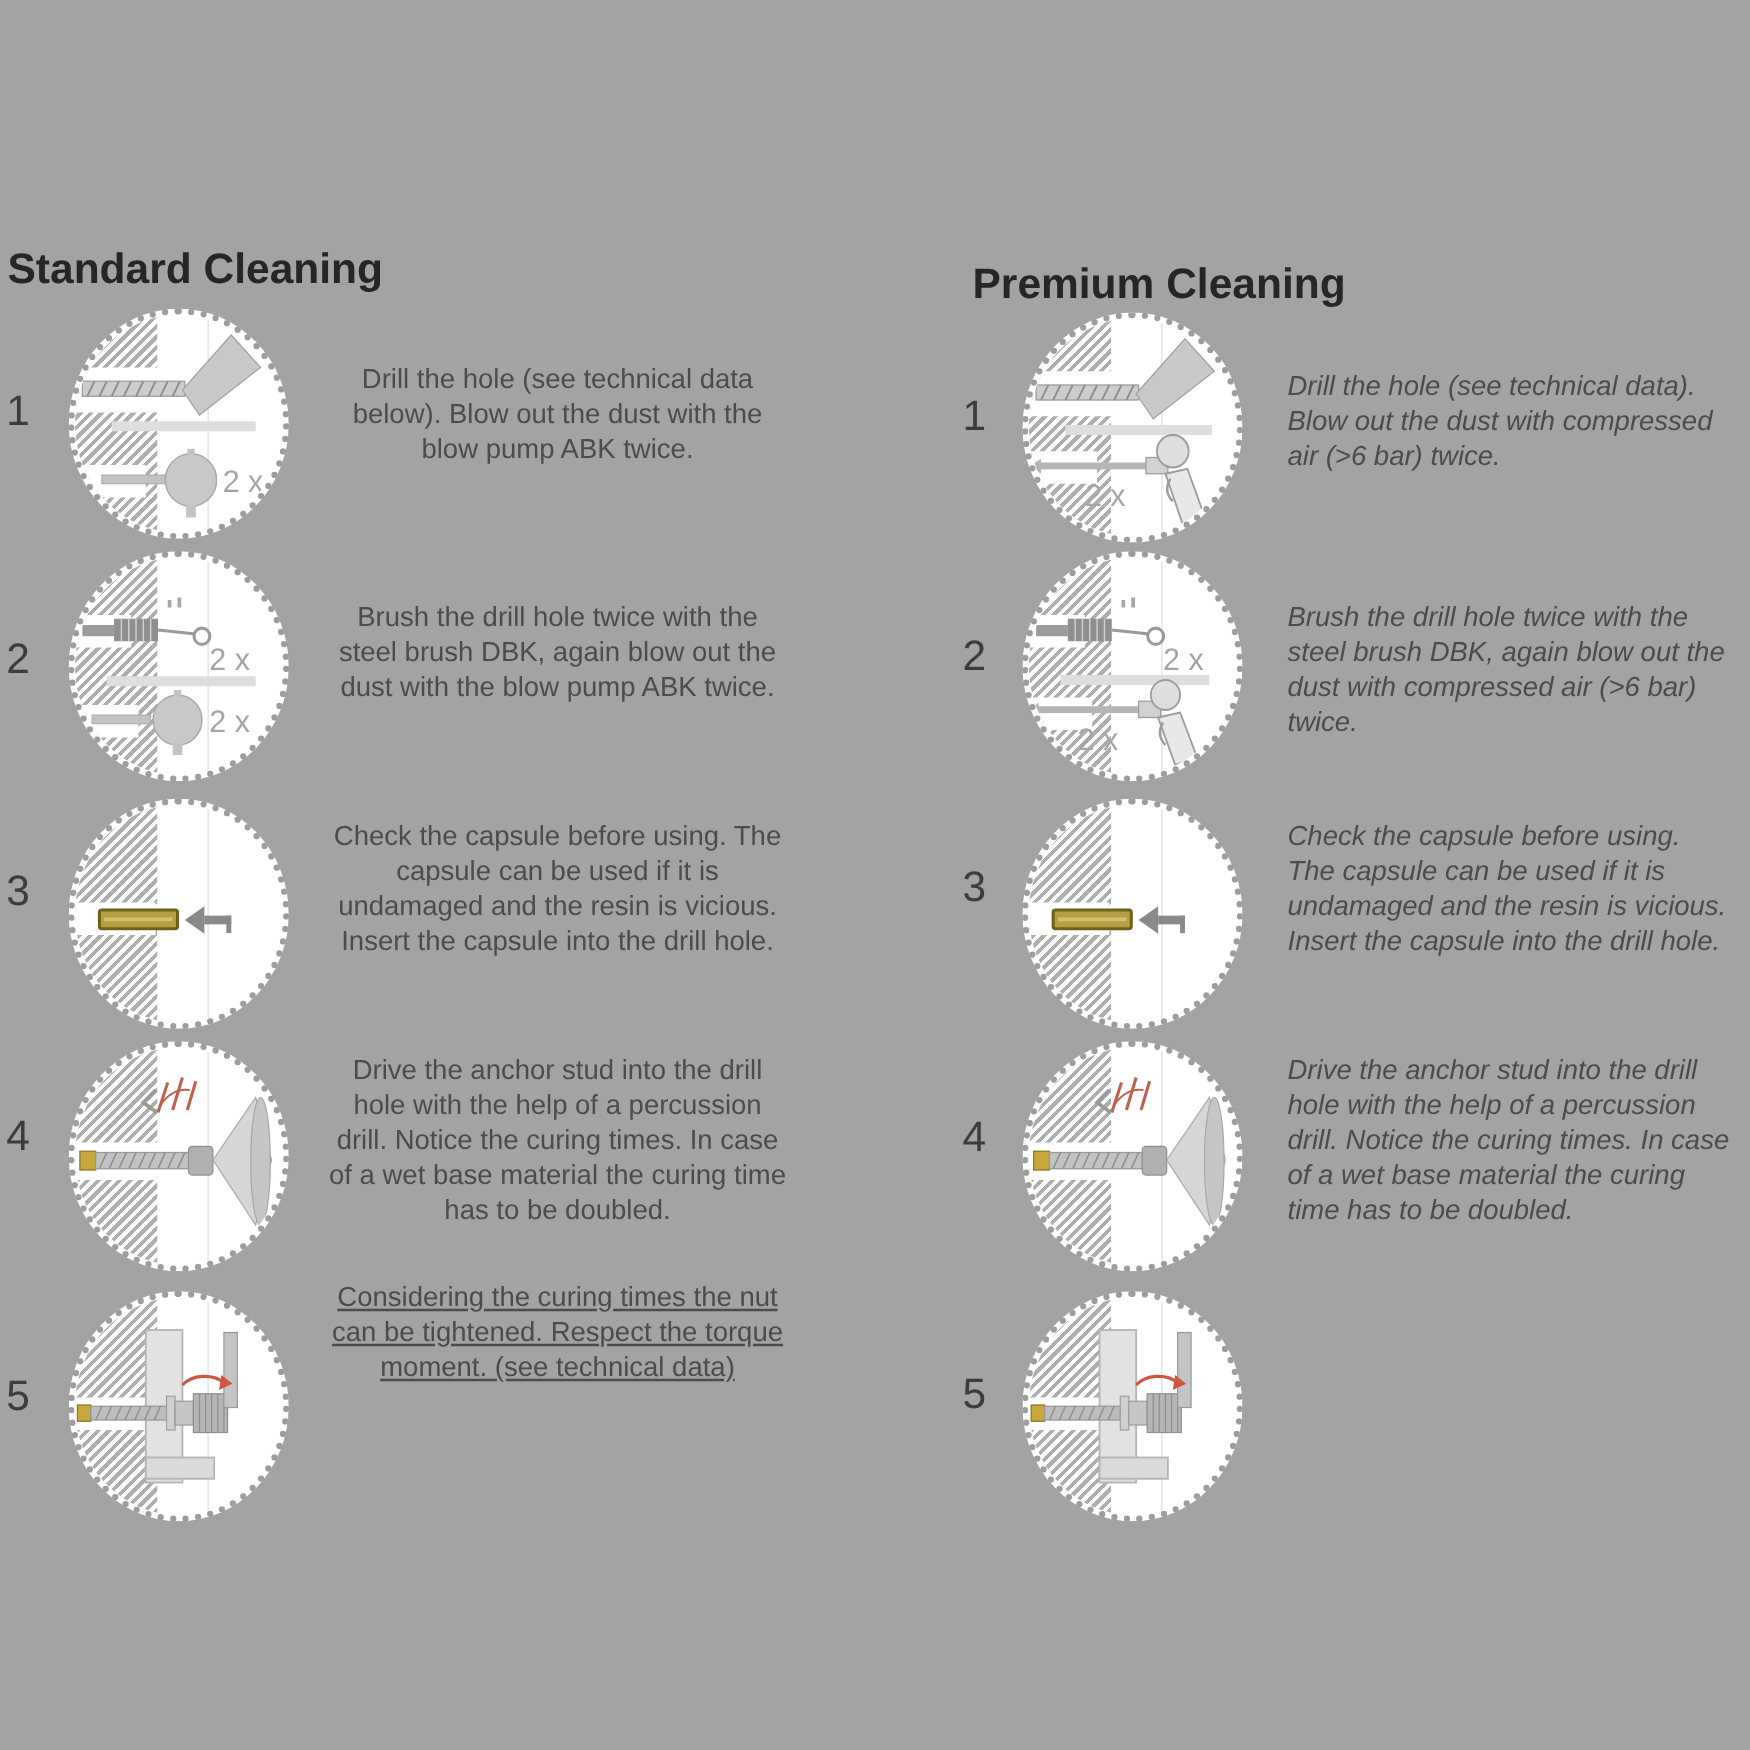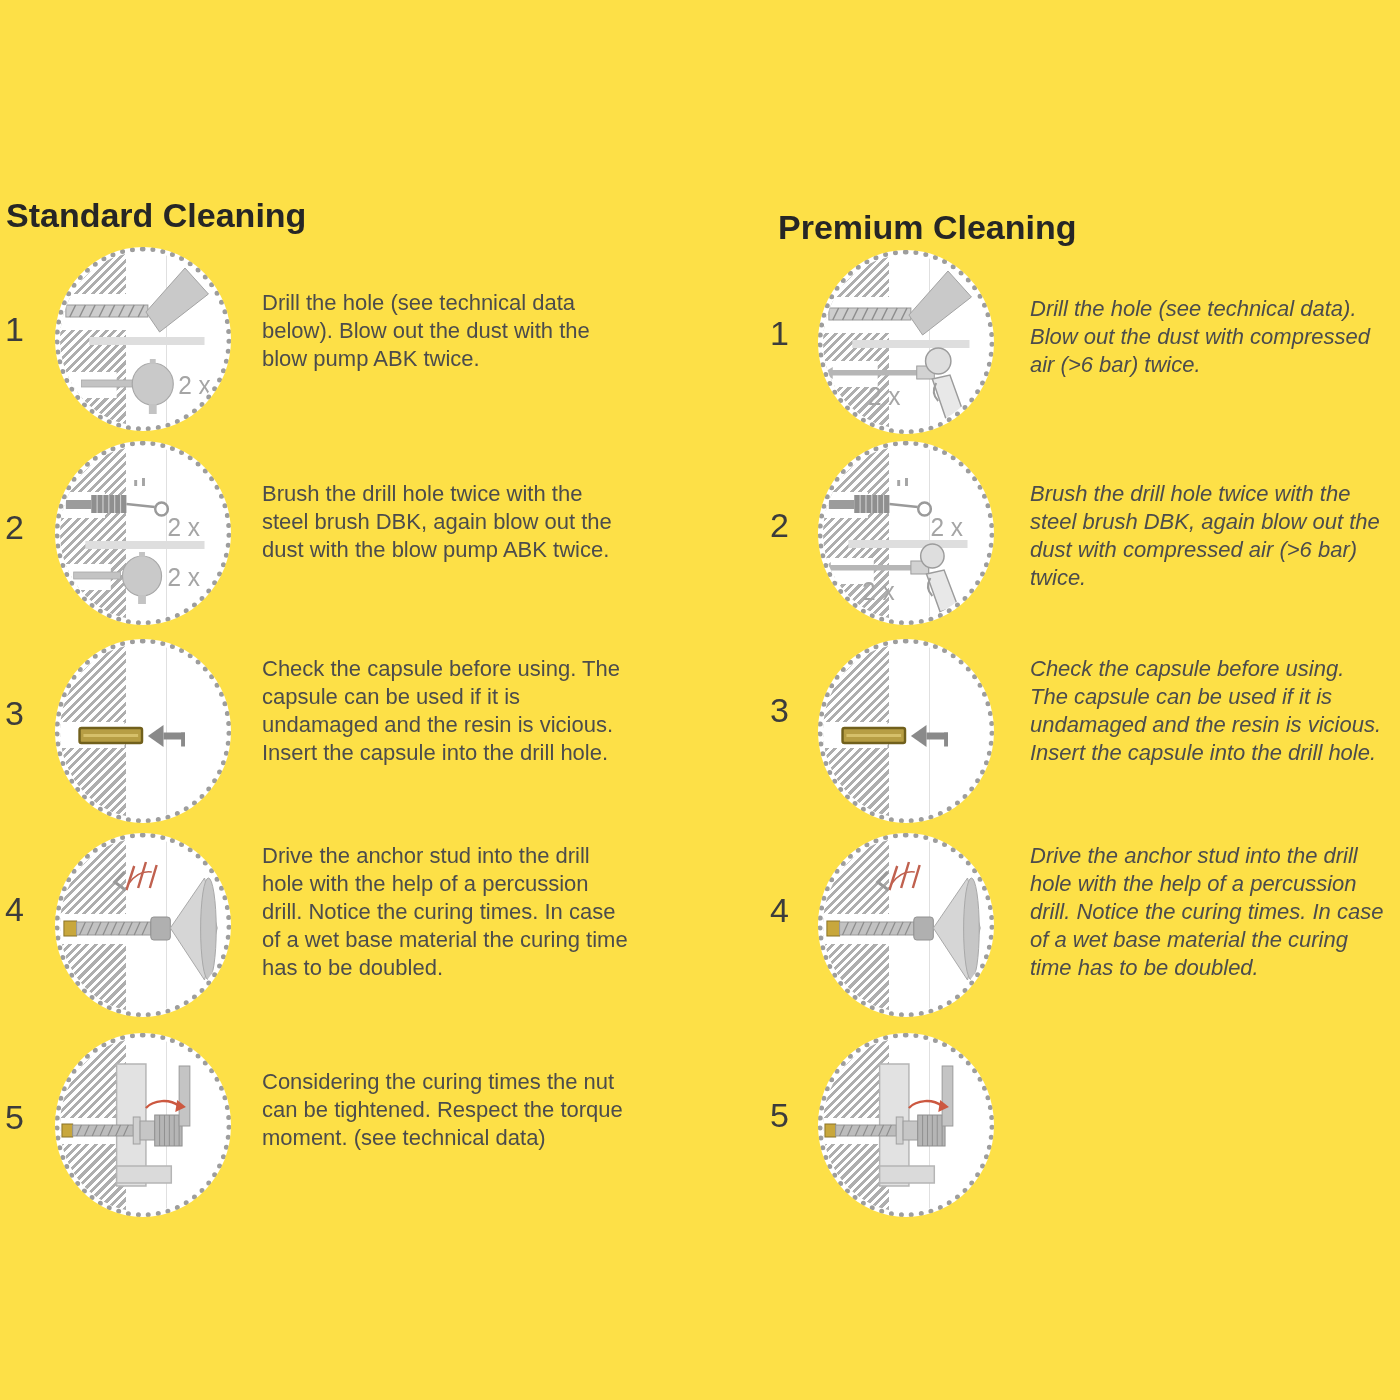--- a/index.html
+++ b/index.html
@@ -1,31 +1,31 @@
 <!DOCTYPE html>
 <html><head>
 <meta charset="utf-8">
 <style>
   html,body { margin:0; padding:0; }
   #page {
-    position:relative; width:1400px; height:1400px; background:#fde047;
+    position:relative; width:1400px; height:1400px; background:#a3a3a3;
     font-family:"Liberation Sans", sans-serif; overflow:hidden;
   }
   .col-title {
     position:absolute; font-size:34px; font-weight:bold; color:#262626;
     white-space:nowrap;
   }
   .step-num {
     position:absolute; font-size:34px; color:#3c3c3c; line-height:1;
   }
   .desc {
     position:absolute; font-size:22px; line-height:28px; color:#4c4c4c;
     margin:0;
   }
-  .desc-l { left:262px; width:368px; }
+  .desc-l { left:262px; width:368px;text-align:center; }
   .desc-r { left:1030px; width:354px;font-style:italic; }
   .disc {
     position:absolute; width:166px; height:174px; border-radius:50%;
     border:5px dotted #9d9d9d; background:#fff; overflow:hidden;
   }
   .disc .hatch {
     position:absolute; left:0; top:0; bottom:0; width:40%;
     background:repeating-linear-gradient(135deg, #ffffff 0 3px, #aeaeae 3px 6px);
   }
   .disc .block {
@@ -52,21 +52,21 @@
   <div class="step-num" style="left:770px; top:316px;">1</div>
   <div class="step-num" style="left:770px; top:508px;">2</div>
   <div class="step-num" style="left:770px; top:693px;">3</div>
   <div class="step-num" style="left:770px; top:893px;">4</div>
   <div class="step-num" style="left:770px; top:1098px;">5</div>
 
   <p class="desc desc-l" style="top:289px;">Drill the hole (see technical data below). Blow out the dust with the blow pump ABK twice.</p>
   <p class="desc desc-l" style="top:480px;">Brush the drill hole twice with the steel brush DBK, again blow out the dust with the blow pump ABK twice.</p>
   <p class="desc desc-l" style="top:655px;">Check the capsule before using. The capsule can be used if it is undamaged and the resin is vicious. Insert the capsule into the drill hole.</p>
   <p class="desc desc-l" style="top:842px;">Drive the anchor stud into the drill hole with the help of a percussion drill. Notice the curing times. In case of a wet base material the curing time has to be doubled.</p>
-  <p class="desc desc-l" style="top:1068px;">Considering the curing times the nut can be tightened. Respect the torque moment. (see technical data)</p>
+  <p class="desc desc-l" style="top:1024px;text-decoration:underline;">Considering the curing times the nut can be tightened. Respect the torque moment. (see technical data)</p>
 
   <p class="desc desc-r" style="top:295px;">Drill the hole (see technical data). Blow out the dust with compressed air (&gt;6 bar)  twice.</p>
   <p class="desc desc-r" style="top:480px;">Brush the drill hole twice with the steel brush DBK, again blow out the dust with compressed air (&gt;6 bar) twice.</p>
   <p class="desc desc-r" style="top:655px;">Check the capsule before using. The capsule can be used if it is undamaged and the resin is vicious. Insert the capsule into the drill hole.</p>
   <p class="desc desc-r" style="top:842px;">Drive the anchor stud into the drill hole with the help of a percussion drill. Notice the curing times. In case of a wet base material the curing time has to be doubled.</p>
 
   <div class="disc" style="left:55px; top:247px;">
     <div class="hatch"></div>
     <div class="block"></div>
     <svg class="glyphs" viewBox="0 0 170 174" preserveAspectRatio="none">

